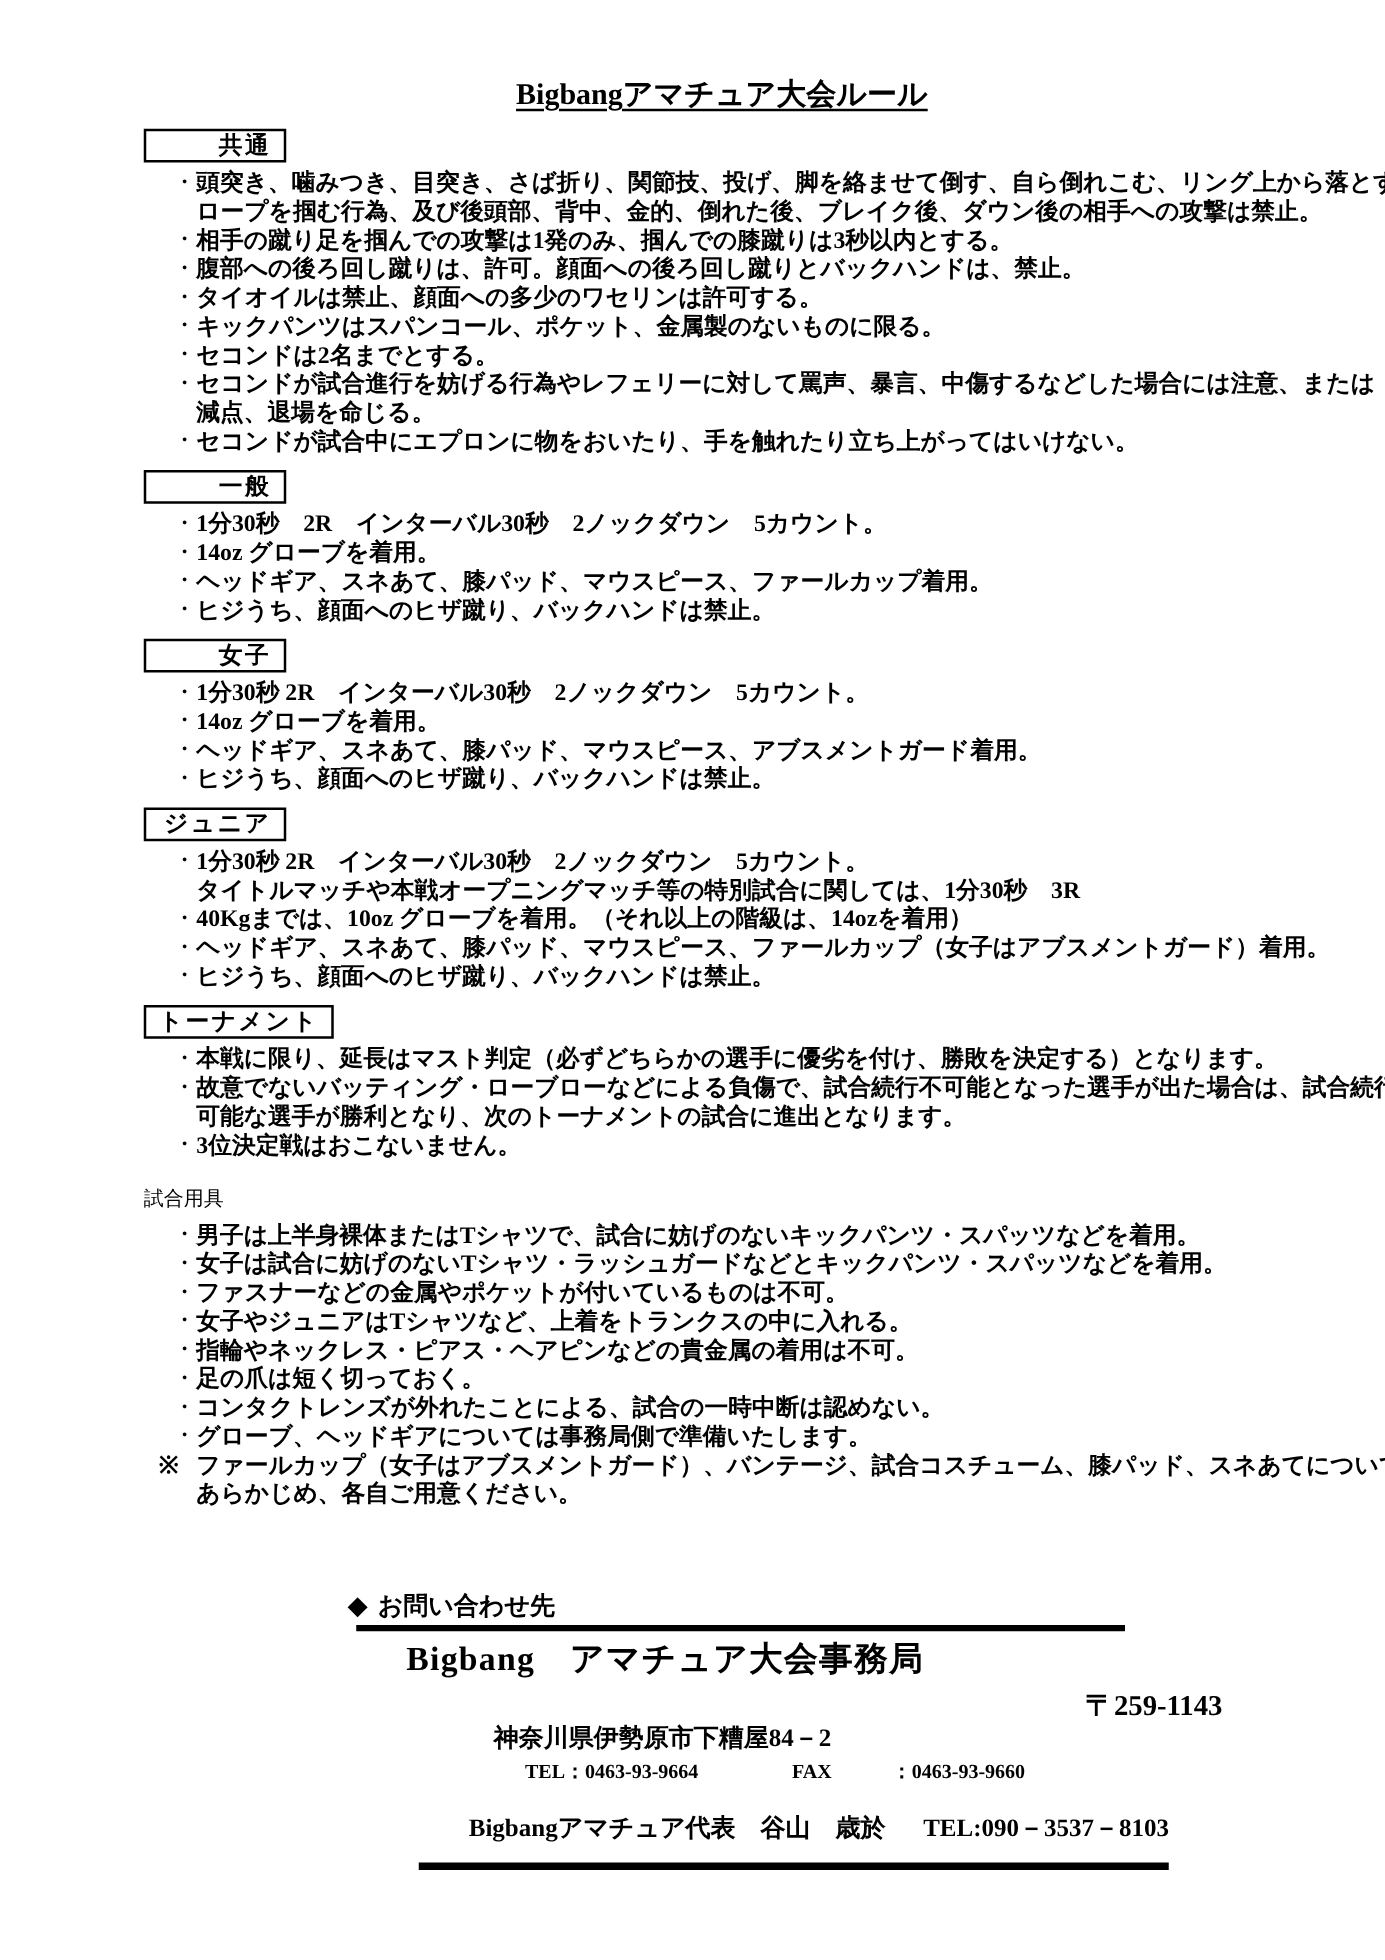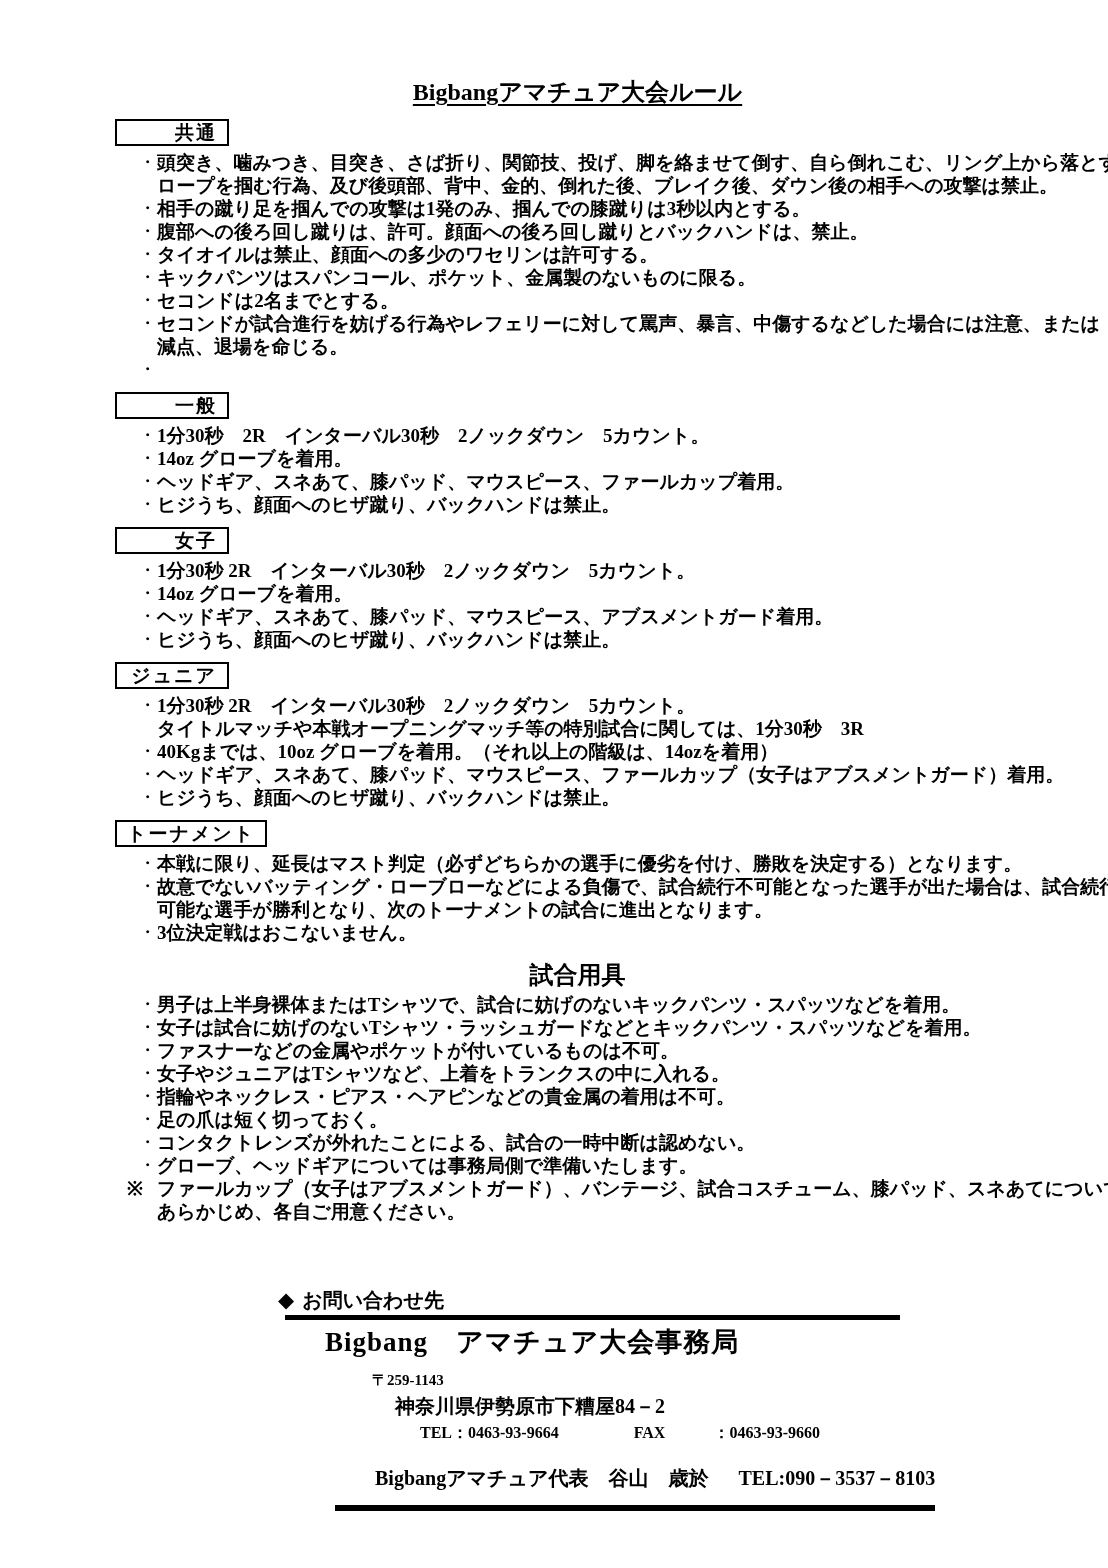--- a/index.html
+++ b/index.html
@@ -10,21 +10,21 @@
   }
   body {
     width: 1108px;
     height: 1568px;
     overflow: hidden;
     font-family: "Liberation Serif", "DejaVu Serif", serif;
     font-weight: 600;
     -webkit-font-smoothing: antialiased;
   }
   .page {
-    padding-top: 76px;
+    padding-top: 60px;
     width: 984px;
     height: 1492px;
     position: relative;
   }
   .title {
     width: 925px;
     margin: 0 0 0 115px;
     text-align: center;
     font-size: 24px;
     font-weight: 700;
@@ -59,23 +59,22 @@
     white-space: nowrap;
   }
   .bullet-row .marker {
     width: 17px;
     flex: 0 0 17px;
     font-size: 15px;
   }
   .bullet-row.cont { padding-left: 17px; }
   .equip-heading {
     width: 925px;
-    text-align: center;
-    font-size: 24px;
-    font-weight: 700;
+    font-size: 16px;
+    font-weight: 400;
     margin: 20px 0 6px 0;
     line-height: 23px;
   }
   .note-row {
     display: flex;
     align-items: flex-start;
     margin-left: 12px;
     font-size: 19px;
     line-height: 23px;
     white-space: nowrap;
@@ -105,24 +104,25 @@
   }
   .office-name {
     font-size: 27px;
     font-weight: 700;
     margin-top: 6px;
     margin-left: 47px;
     line-height: 32px;
     letter-spacing: 1px;
   }
   .postal-code {
-    font-size: 15px;
+    font-size: 23px;
     margin-top: 10px;
     margin-left: 94px;
     line-height: 24px;
+    text-align: right;
   }
   .address-line {
     font-size: 20px;
     margin-top: 2px;
     margin-left: 117px;
     line-height: 24px;
   }
   .telfax-line {
     font-size: 16px;
     margin-top: 3px;
@@ -186,20 +186,21 @@
             </div>
             <div class="bullet-row">
               <span class="marker">・</span>
               <span>セコンドが試合進行を妨げる行為やレフェリーに対して罵声、暴言、中傷するなどした場合には注意、または</span>
             </div>
             <div class="bullet-row cont">
               <span>減点、退場を命じる。</span>
             </div>
             <div class="bullet-row">
               <span class="marker">・</span>
+              <span>セコンドが試合中にエプロンに物をおいたり、手を触れたり立ち上がってはいけない。</span>
             </div>
           </div></div>
         <div><div class="section-label-box">一般</div><div class="bullet-list">
             <div class="bullet-row">
               <span class="marker">・</span>
               <span>1分30秒　2R　インターバル30秒　2ノックダウン　5カウント。</span>
             </div>
             <div class="bullet-row">
               <span class="marker">・</span>
               <span>14oz グローブを着用。</span>

